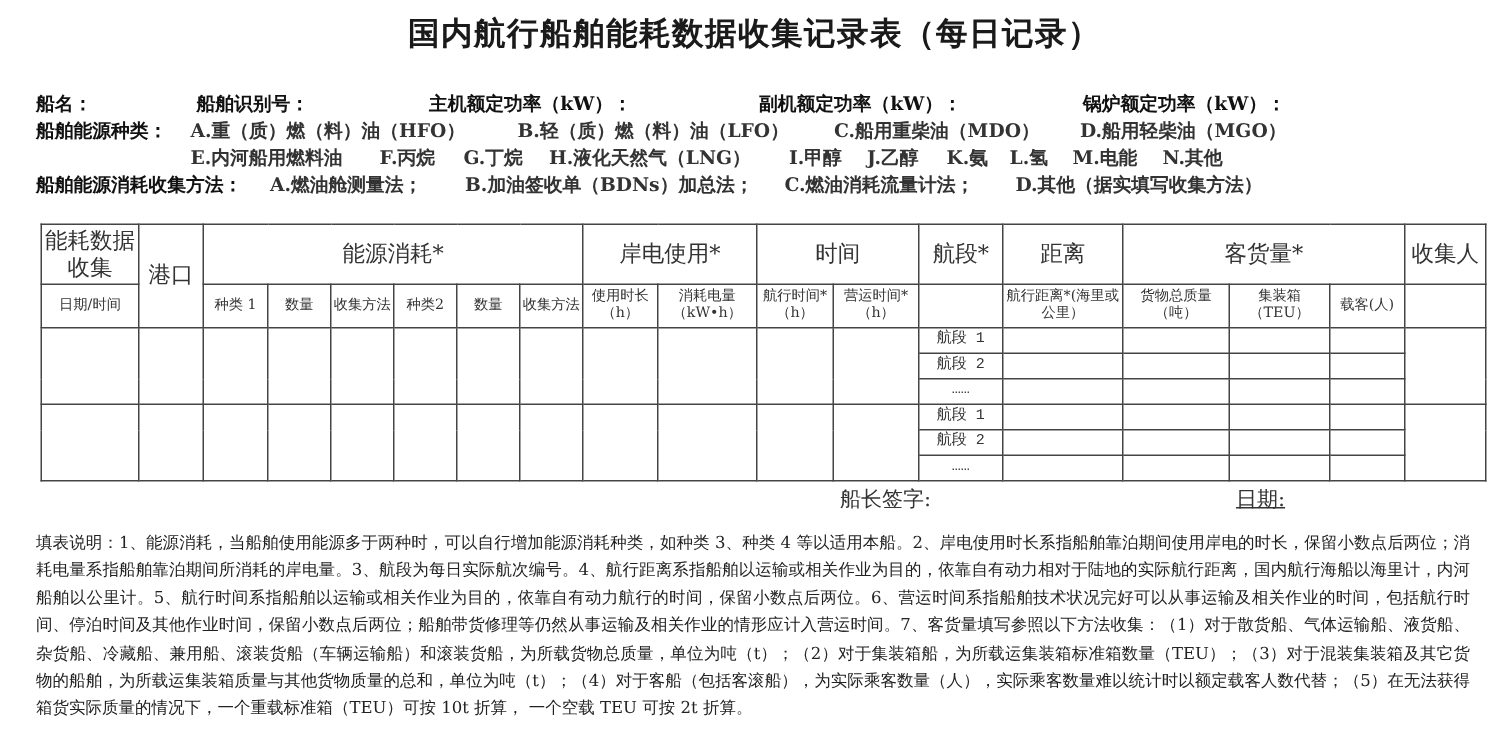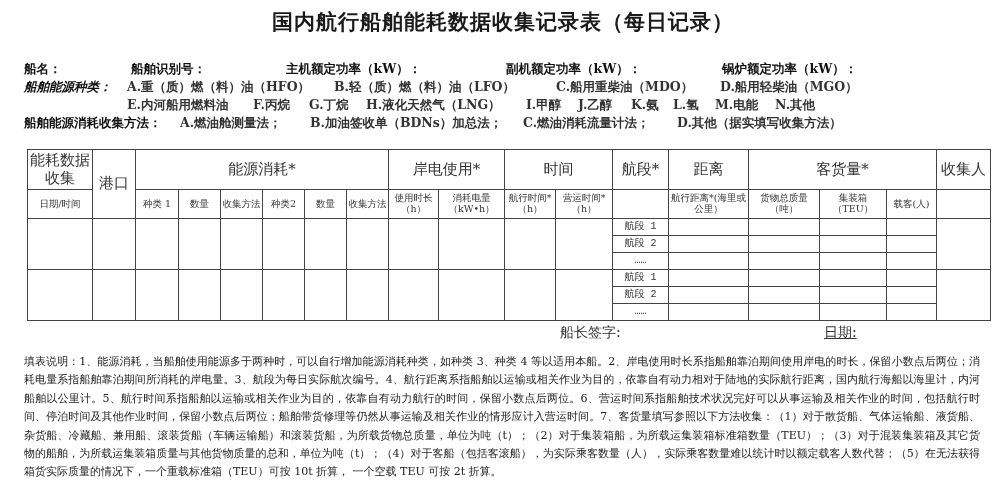--- a/index.html
+++ b/index.html
@@ -25,23 +25,23 @@
 <body>
 
 <div class="title">国内航行船舶能耗数据收集记录表（每日记录）</div>
 
 <div class="meta b" style="left:24px;top:61px;">船名：</div>
 <div class="meta b" style="left:131px;top:61px;">船舶识别号：</div>
 <div class="meta b" style="left:286px;top:61px;">主机额定功率（kW）：</div>
 <div class="meta b" style="left:506px;top:61px;">副机额定功率（kW）：</div>
 <div class="meta b" style="left:722px;top:61px;">锅炉额定功率（kW）：</div>
 
-<div class="meta b" style="left:24px;top:79px;font-style:italic;">船舶能源种类：</div>
+<div class="meta b" style="left:24px;top:79px;">船舶能源种类：</div>
 <div class="meta opts" style="left:127px;top:79px;">A.重（质）燃（料）油（HFO）</div>
-<div class="meta opts" style="left:334px;top:79px;">B.轻（质）燃（料）油（LFO）</div>
+<div class="meta opts" style="left:345px;top:79px;">B.轻（质）燃（料）油（LFO）</div>
 <div class="meta opts" style="left:556px;top:79px;">C.船用重柴油（MDO）</div>
 <div class="meta opts" style="left:720px;top:79px;">D.船用轻柴油（MGO）</div>
 
 <div class="meta opts" style="left:127px;top:97px;">E.内河船用燃料油</div>
 <div class="meta opts" style="left:253px;top:97px;">F.丙烷</div>
 <div class="meta opts" style="left:309px;top:97px;">G.丁烷</div>
 <div class="meta opts" style="left:366px;top:97px;">H.液化天然气（LNG）</div>
 <div class="meta opts" style="left:526px;top:97px;">I.甲醇</div>
 <div class="meta opts" style="left:578px;top:97px;">J.乙醇</div>
 <div class="meta opts" style="left:631px;top:97px;">K.氨</div>

